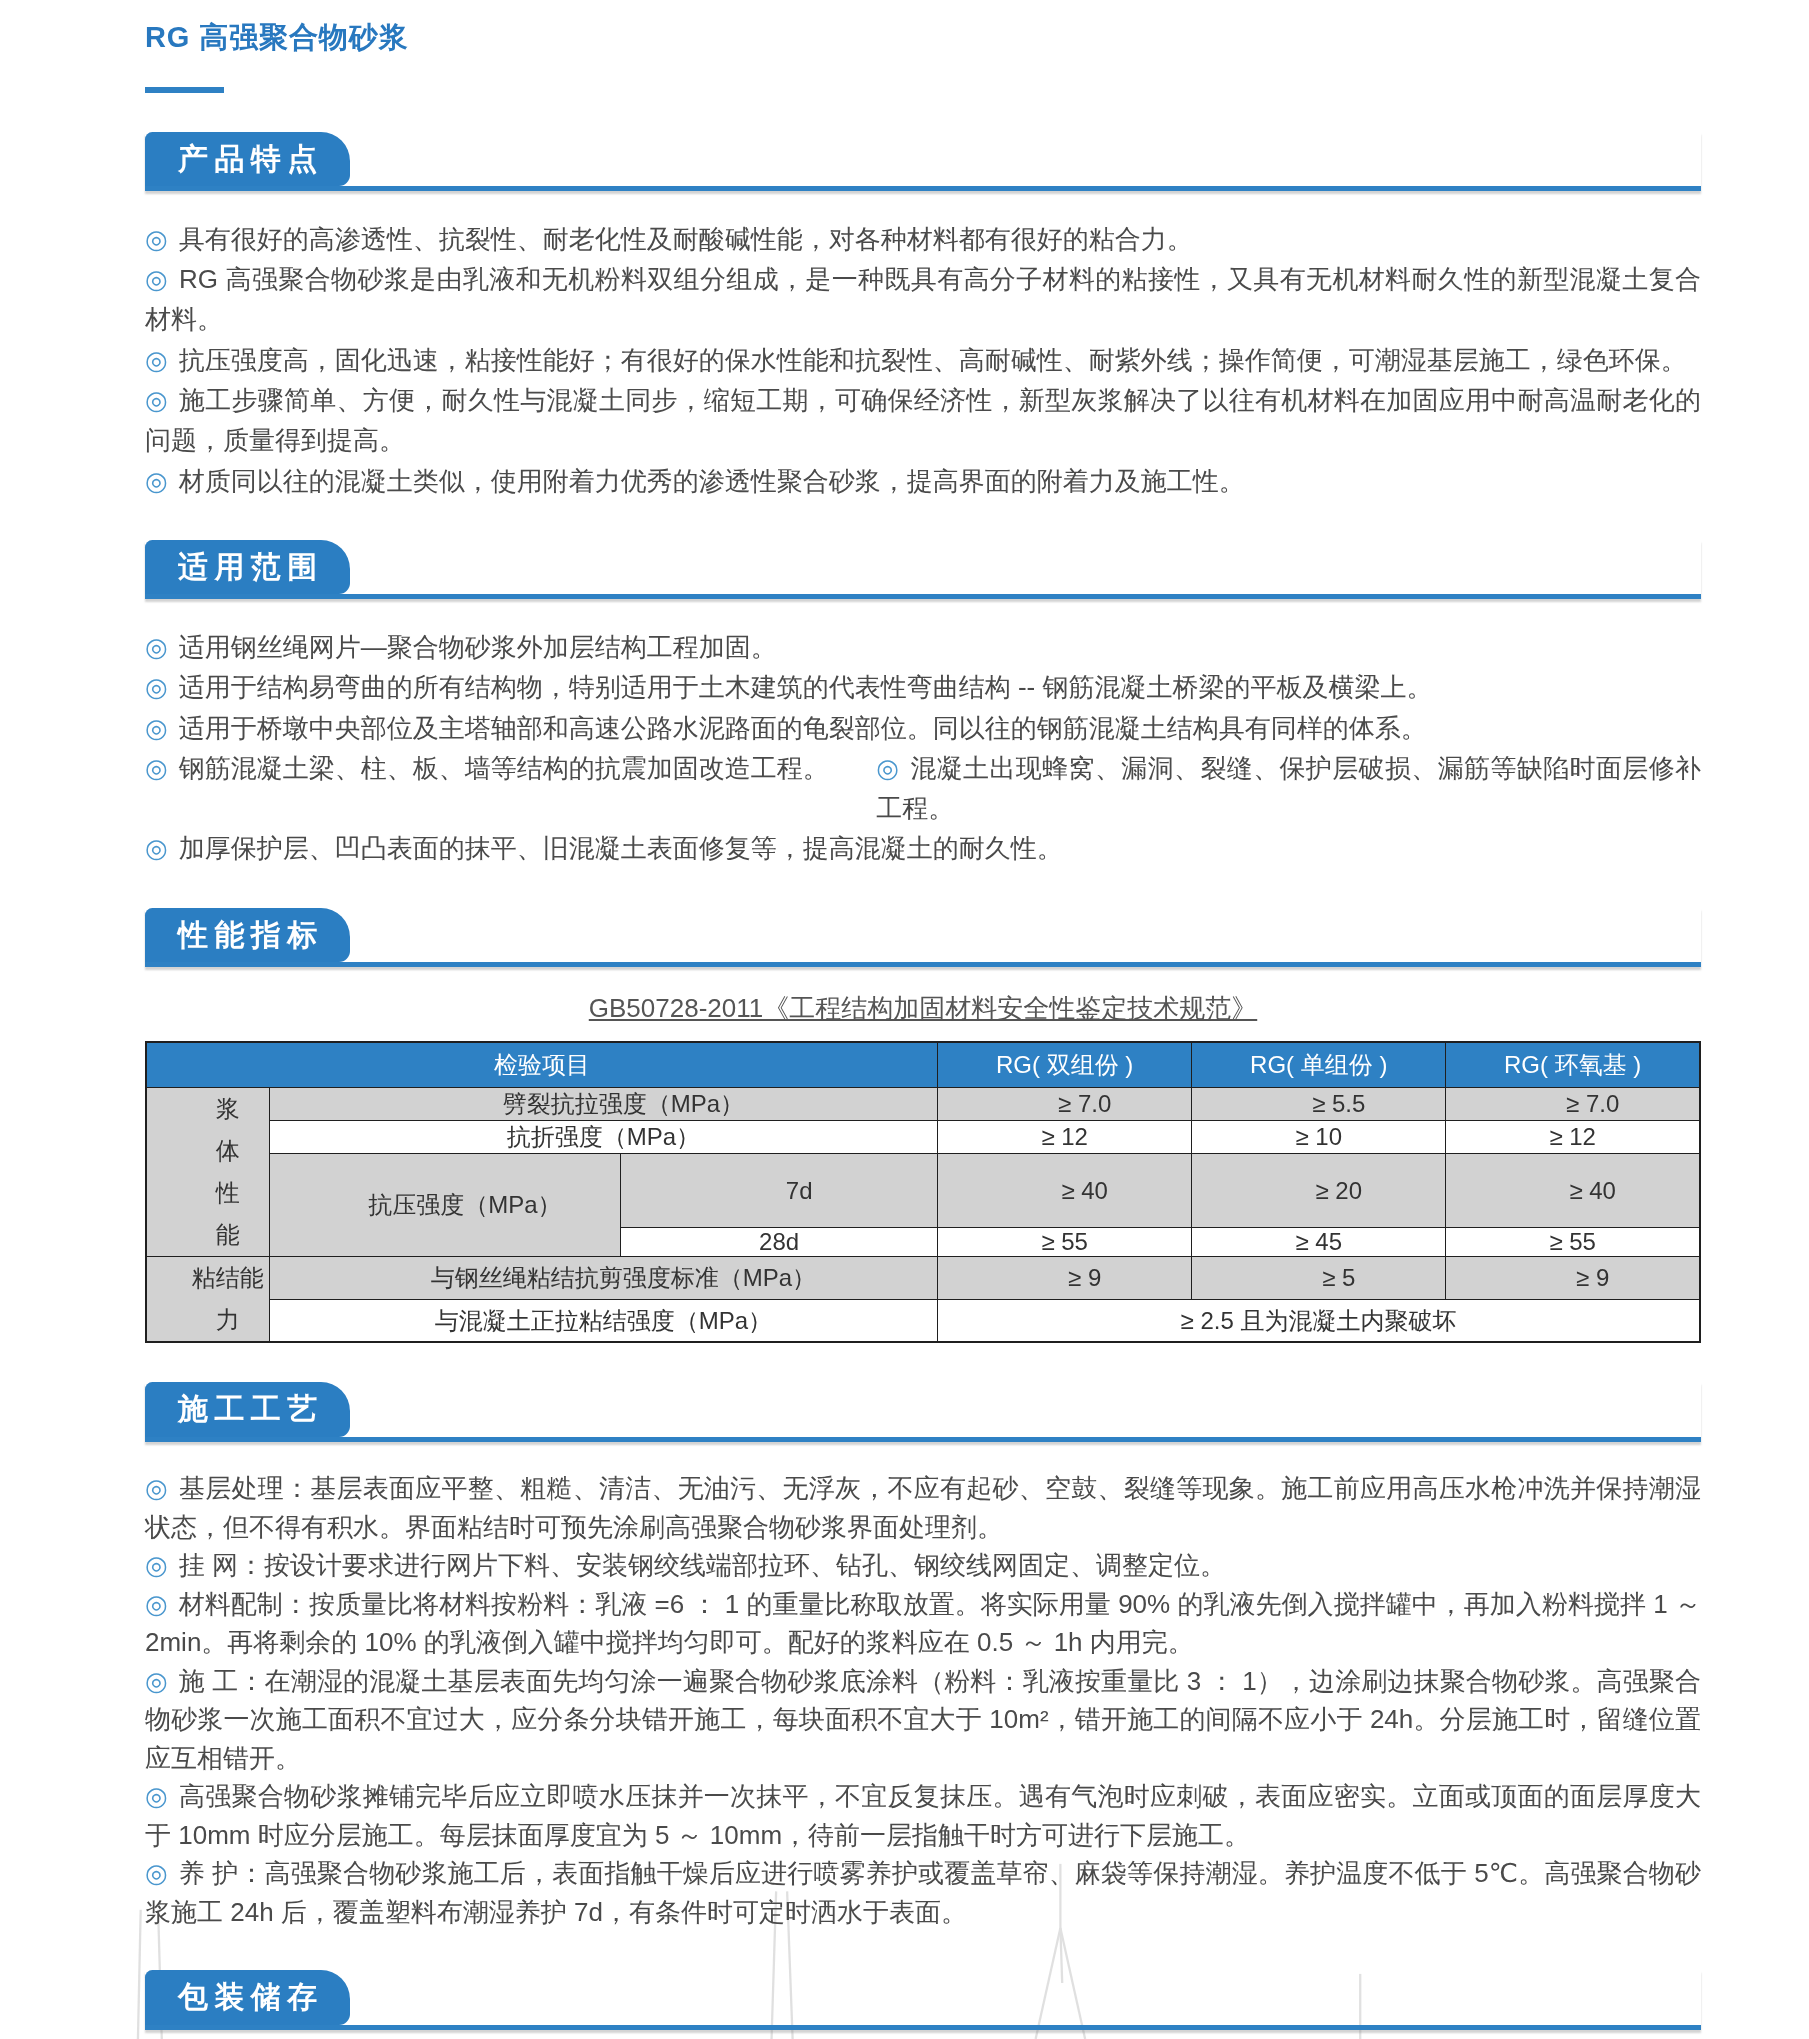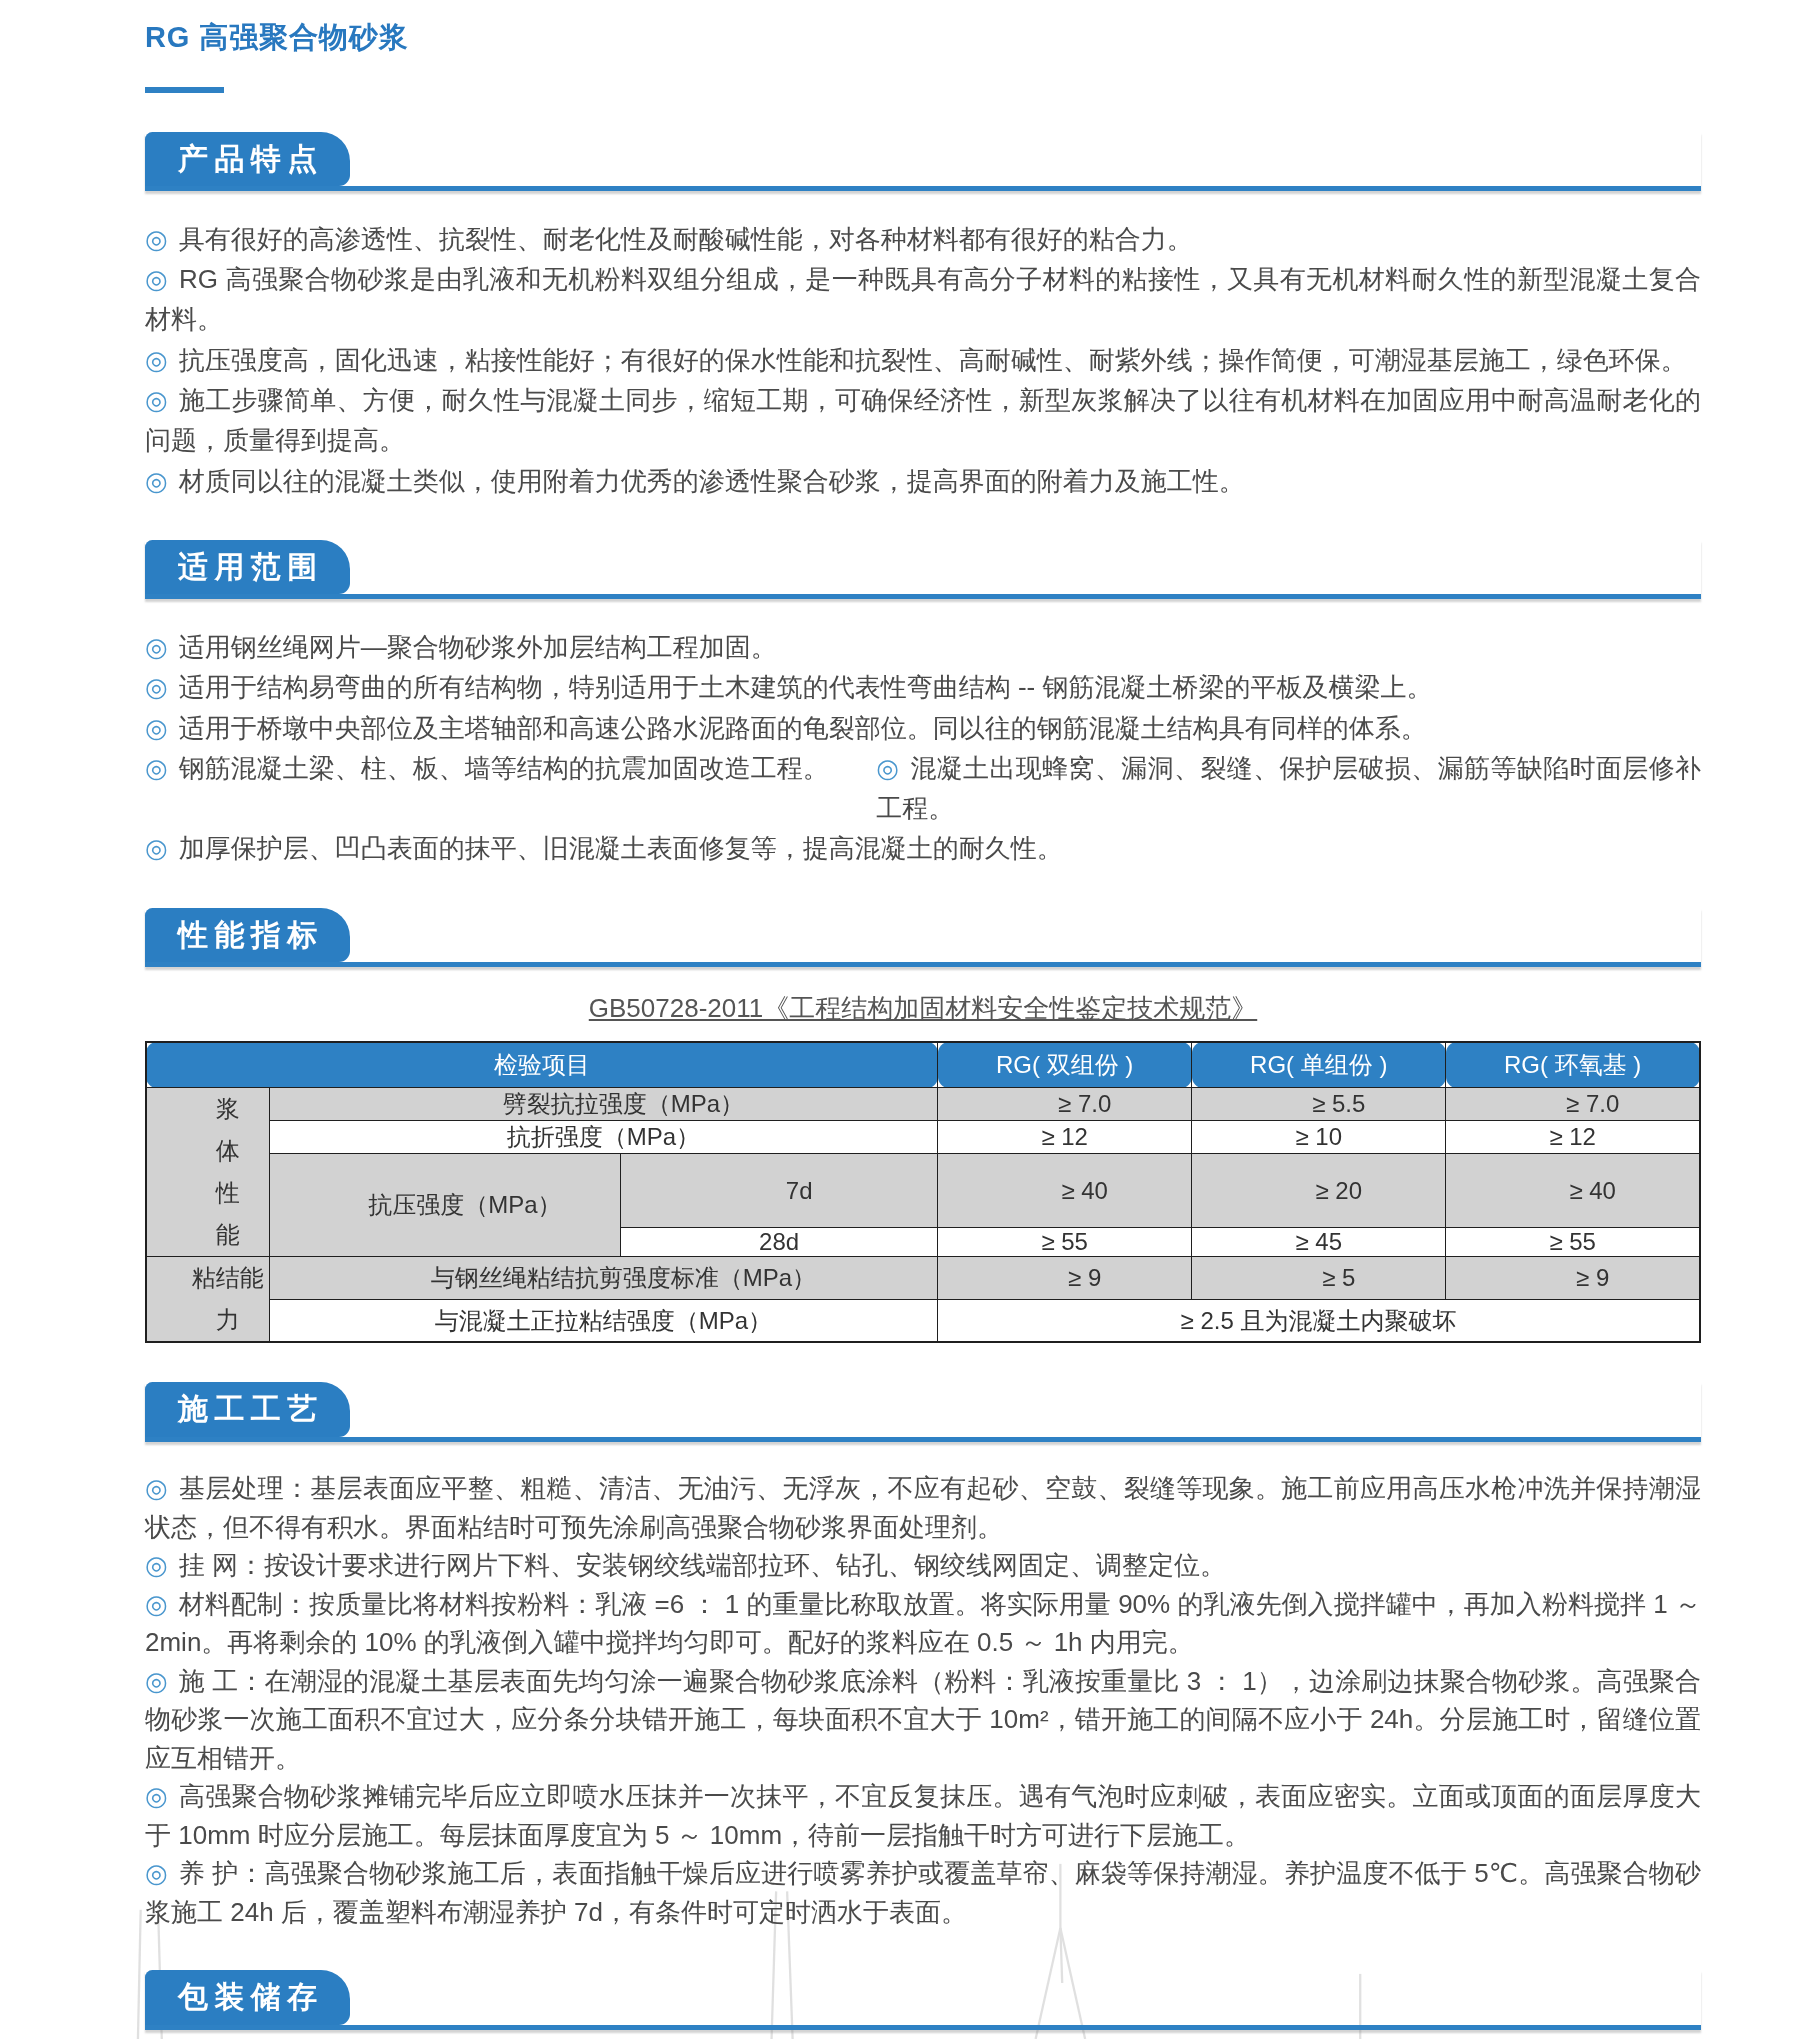--- a/index.html
+++ b/index.html
@@ -38,21 +38,21 @@
 
   table.perf {
     width:100%; margin-top:14.7px;
     border-collapse:collapse; border:2.8px solid #1f1f1f;
     font-size:24px; color:#333333;
   }
   table.perf th, table.perf td {
     border:1.8px solid #1f1f1f; text-align:center; vertical-align:middle;
   }
   table.perf thead th {
-    background:#2e81c4; color:#ffffff; font-weight:normal; height:46px;border-radius:11px;
+    background:#2e81c4; color:#ffffff; font-weight:normal; height:46px;
   }
   table.perf thead th + th { border-left:1.8px solid #f2f2f2; }
   table.perf td { height:26px; background:#ffffff; }
   tr.gray td { background:#d2d2d2;padding-left:40px; }
   td.cellgray { background:#d2d2d2 !important; }
   .vtext1 { display:inline-block; width:1.2em; line-height:1.75; }
   .vtext2 { display:inline-block; width:3.4em; line-height:1.75;text-align:center; }
 
   .gap-construction .bi { line-height:1.48; }
 </style>

